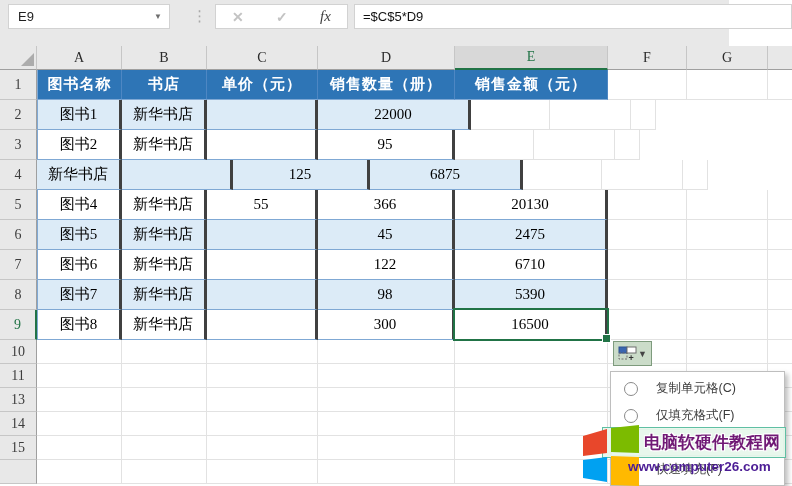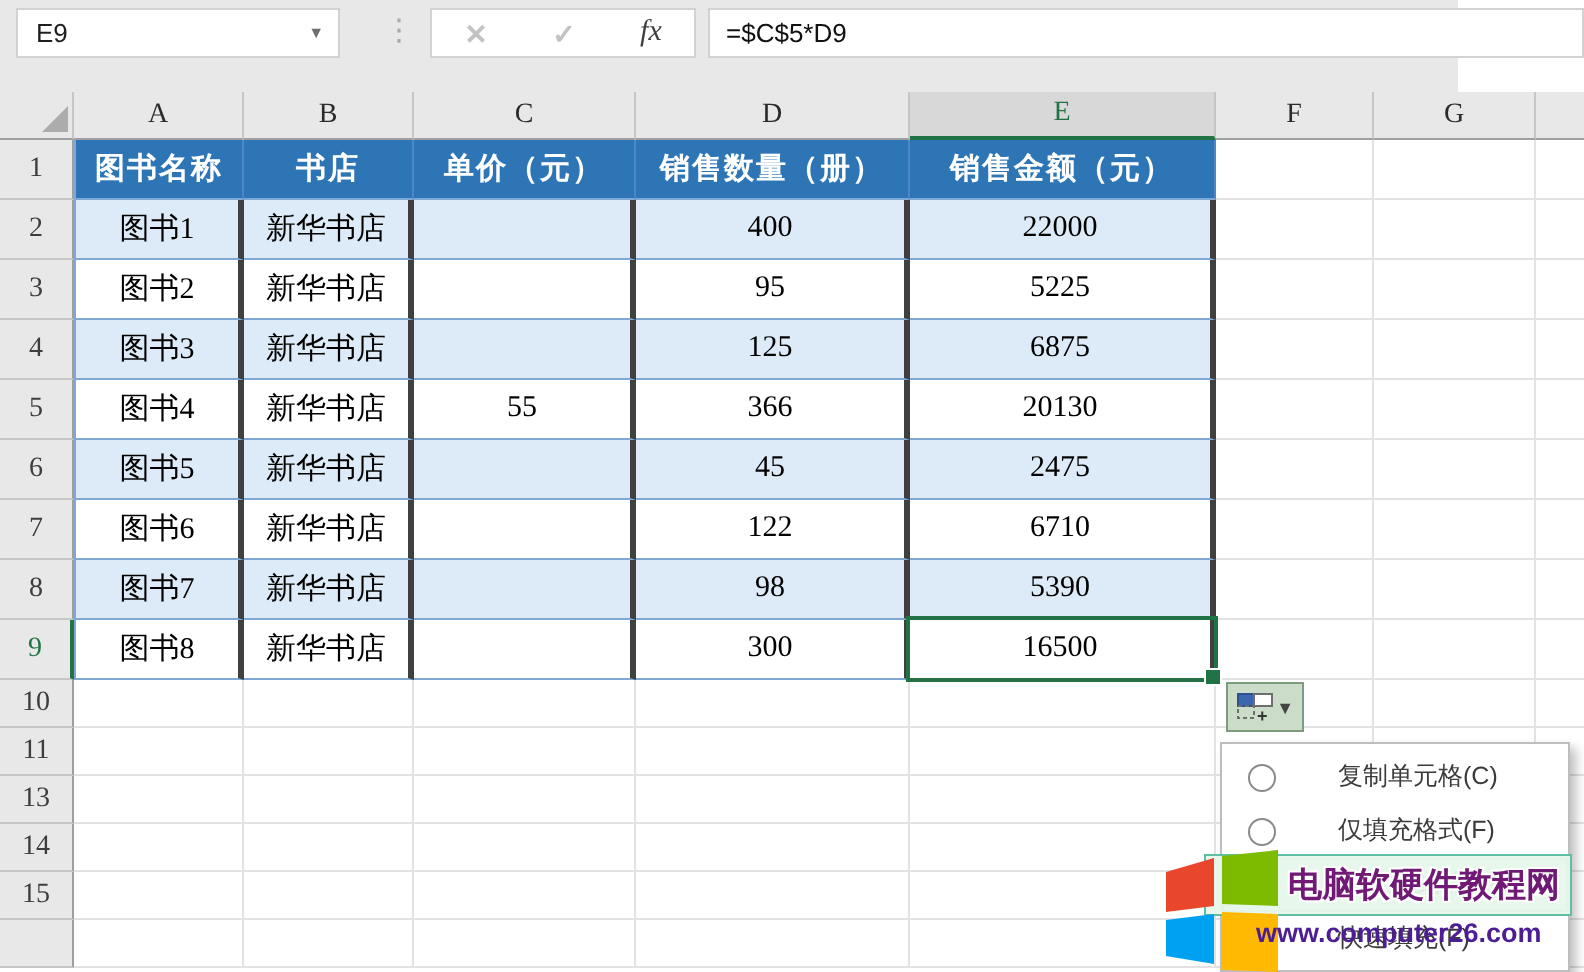--- a/index.html
+++ b/index.html
@@ -56,21 +56,21 @@
   .handle{position:absolute;right:-4px;bottom:-4px;width:7px;height:7px;background:#217346;
           border:1px solid #fff;pointer-events:auto}
   
   .fillbtn{position:absolute;left:613px;top:341px;width:39px;height:25px;background:#CBDCC9;
            border:1px solid #7E9B7D;box-sizing:border-box;display:flex;align-items:center;
            justify-content:space-between;padding:0 4px;cursor:pointer}
   .fillbtn .da{color:#444;font-size:9px}
   .menu{position:absolute;left:610px;top:371px;width:175px;height:115px;background:#fff;
         border:1px solid #BEBEBE;box-shadow:3px 3px 5px rgba(0,0,0,.25);box-sizing:border-box;
         padding-top:3px;z-index:5}
-  .mi{display:flex;align-items:center;height:27px;padding-left:13px;gap:31px;
+  .mi{display:flex;align-items:center;height:27px;padding-left:13px;gap:18px;
       box-sizing:border-box}
   .mi.hl{background:#E7F3EA;border:1px solid #7FC49E}
   .radio{width:12px;height:12px;border:1px solid #8A8A8A;border-radius:50%;background:#fff;
          flex:0 0 auto}
   .milabel{font-size:12.5px;color:#3B3B3B;white-space:nowrap}
   
   .wm{position:absolute;left:580px;top:418px;width:212px;height:68px;z-index:9;
       pointer-events:none}
   .wm-box{position:absolute;left:22px;top:9px;width:184px;height:31px;
           background:rgba(232,246,236,0.94);border:1px solid #5FBFA3;box-sizing:border-box}
@@ -124,40 +124,37 @@
     <div class="cell wf"></div>
     <div class="cell wg"></div>
     <div class="cell wx"></div>
   </div>
 
   <div class="row">
     <div class="rnum">2</div>
     <div class="cell tc tfirst band wa">图书1</div>
     <div class="cell tc band wb">新华书店</div>
     <div class="cell tc band wc"></div>
-    <div class="cell tc band wd">400</div>
     <div class="cell tc band we">22000</div>
     <div class="cell wf"></div>
     <div class="cell wg"></div>
     <div class="cell wx"></div>
   </div>
   <div class="row">
     <div class="rnum">3</div>
     <div class="cell tc tfirst wa">图书2</div>
     <div class="cell tc wb">新华书店</div>
     <div class="cell tc wc"></div>
     <div class="cell tc wd">95</div>
-    <div class="cell tc we">5225</div>
     <div class="cell wf"></div>
     <div class="cell wg"></div>
     <div class="cell wx"></div>
   </div>
   <div class="row">
     <div class="rnum">4</div>
-    <div class="cell tc tfirst band wa">图书3</div>
     <div class="cell tc band wb">新华书店</div>
     <div class="cell tc band wc"></div>
     <div class="cell tc band wd">125</div>
     <div class="cell tc band we">6875</div>
     <div class="cell wf"></div>
     <div class="cell wg"></div>
     <div class="cell wx"></div>
   </div>
   <div class="row">
     <div class="rnum">5</div>

